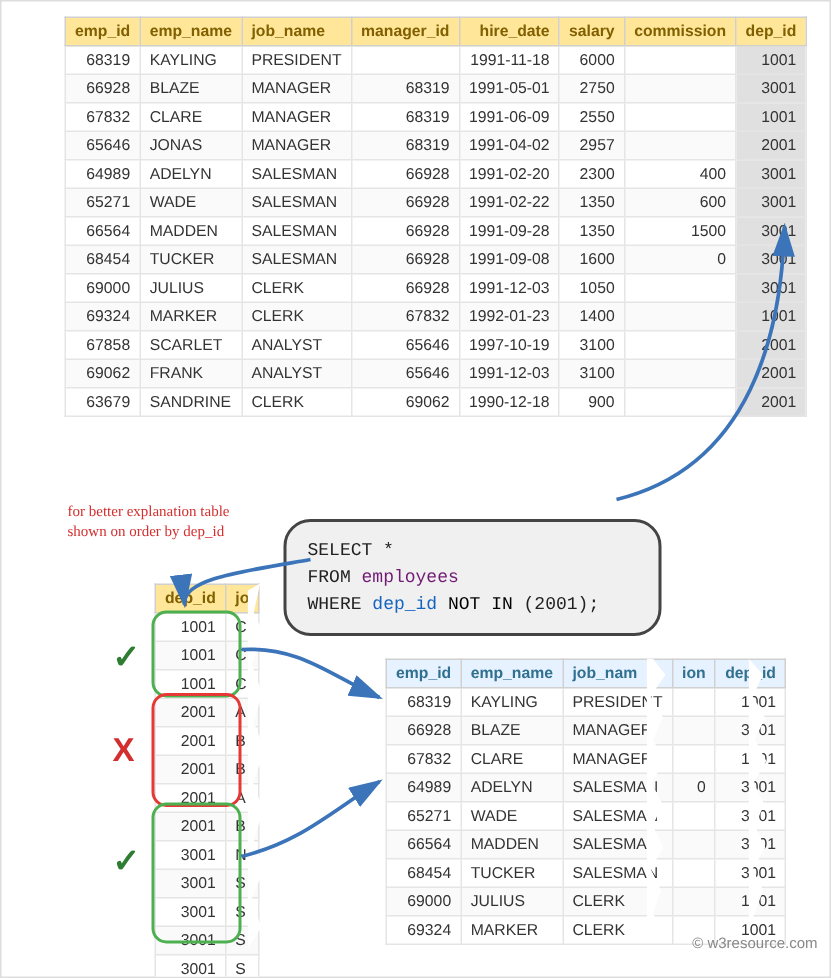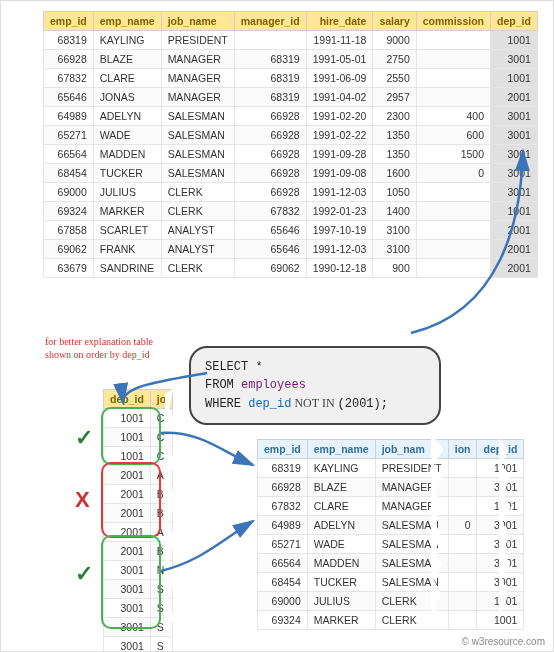--- a/index.html
+++ b/index.html
@@ -58,21 +58,21 @@
     border-radius: 18px;
     padding: 10px 14px;
     font-family: Consolas, "Courier New", monospace;
     font-size: 12px;
     line-height: 1.5;
     color: #222;
     margin-top: 31px;
   }
   .sql-box .kw-tbl { color: #701a75; }
   .sql-box .kw-col { color: #1565c0; }
-  .sql-box .kw-red { color: #404040; font-family: Liberation Serif, serif; }
+  .sql-box .kw-red { color: #000000; }
 
   .note {
     position: absolute;
     left: 44px;
     top: 334px;
     width: 128px;
     color: #d32f2f;
     font-size: 10px;
     line-height: 1.3;
     font-family: Liberation Serif, serif;
@@ -185,21 +185,21 @@
     top: 438px;
     width: 14px;
     height: 180px;
     background: #fff;
     clip-path: polygon(0 0, 70% 6%, 20% 14%, 80% 22%, 30% 30%, 85% 38%, 25% 46%, 75% 54%, 30% 62%, 80% 70%, 20% 78%, 70% 86%, 30% 94%, 0 100%);
   }
 
   .attr {
     position: absolute;
     right: 8px;
-    bottom: 4px;
+    bottom: 16px;
     font-size: 10px;
     color: #888;
   }
 
   svg.arrows {
     position: absolute;
     left: 0; top: 0;
     width: 554px;
     height: 652px;
     pointer-events: none;
@@ -221,21 +221,21 @@
         <th>dep_id</th>
       </tr>
     </thead>
   <tbody id="mt-body">
       <tr>
         <td>68319</td>
         <td>KAYLING</td>
         <td>PRESIDENT</td>
         <td></td>
         <td>1991-11-18</td>
-        <td>9000</td>
+        <td>6000</td>
         <td></td>
         <td class="depcol">1001</td>
       </tr>
       <tr>
         <td>66928</td>
         <td>BLAZE</td>
         <td>MANAGER</td>
         <td>68319</td>
         <td>1991-05-01</td>
         <td>2750</td>

